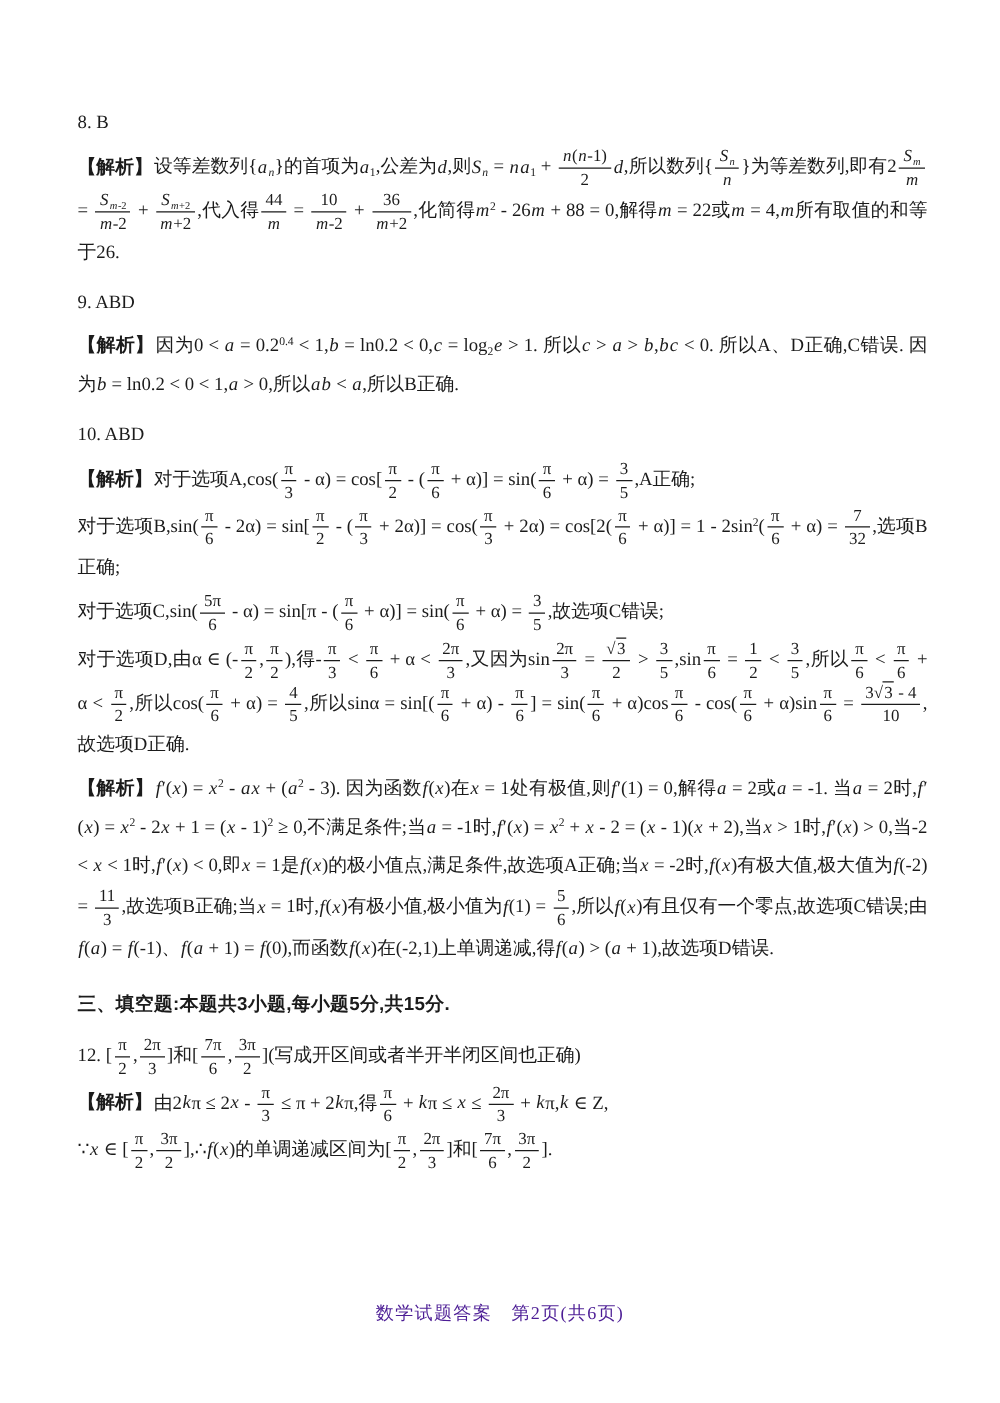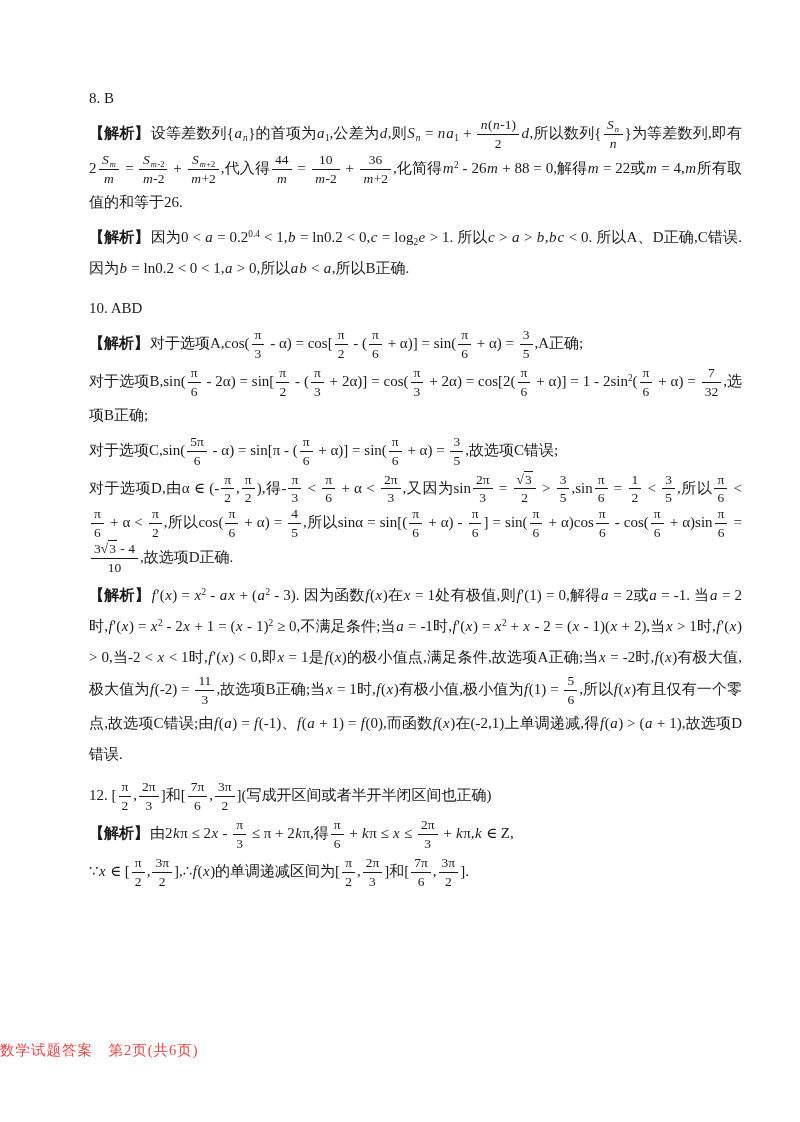--- a/index.html
+++ b/index.html
@@ -2,21 +2,21 @@
 <html><head>
 <meta charset="utf-8">
 <style>
   * { box-sizing: border-box; }
   html, body { margin: 0; padding: 0; background: #ffffff; }
   .page {
     width: 800px; height: 1122px; position: relative; overflow: hidden;
     background: #fff; color: #1b1b1b;
     font-family: "Liberation Serif", "DejaVu Serif", serif;
     font-size: 15px;
-    padding: 74px 58px 0 89px;
+    padding: 74px 58px 0 62px;
   }
   .blk { line-height: 31px; }
   .item { margin-top: 9px; }
   .para { margin-top: 3px; text-align: justify; }
   .section {
     margin-top: 13px; font-weight: bold;
     font-family: "Liberation Sans", "DejaVu Sans", sans-serif;
     font-size: 15px; letter-spacing: .3px;
   }
   .lbl {
@@ -29,21 +29,21 @@
   .frac {
     display: inline-flex; flex-direction: column; vertical-align: middle;
     text-align: center; margin: 0 2px; font-size: .9em; line-height: 1.18;
   }
   .frac .num { display: block; padding: 0 3px 1px; }
   .frac .den { display: block; border-top: 1px solid currentColor; padding: 1px 3px 0; }
   .sqrt { white-space: nowrap; }
   .sqrt .rad { border-top: 1px solid currentColor; padding: 0 1px; }
   .footer {
     position: absolute; left: 0; right: 0; bottom: 62px;
-    font-size: 14.5px; letter-spacing: 1px; color: #ef4444;
+    text-align: center; font-size: 14.5px; letter-spacing: 1px; color: #4c1d95;
   }
 </style>
 </head>
 <body>
 
 <div class="page">
   <main id="content">
       <div class="blk item">8. B</div>
       <div class="blk para"><b class="lbl">【解析】</b>设等差数列{<i>a</i><sub><i>n</i></sub>}的首项为<i>a</i><sub>1</sub>,公差为<i>d</i>,则<i>S</i><sub><i>n</i></sub> = <i>n</i><i>a</i><sub>1</sub> + <span class="frac">
           <span class="num"><i>n</i>(<i>n</i>-1)</span>
@@ -63,20 +63,21 @@
         </span>,代入得<span class="frac">
           <span class="num">44</span>
           <span class="den"><i>m</i></span>
         </span> = <span class="frac">
           <span class="num">10</span>
           <span class="den"><i>m</i>-2</span>
         </span> + <span class="frac">
           <span class="num">36</span>
           <span class="den"><i>m</i>+2</span>
         </span>,化简得<i>m</i><sup>2</sup> - 26<i>m</i> + 88 = 0,解得<i>m</i> = 22或<i>m</i> = 4,<i>m</i>所有取值的和等于26.</div>
+      <div class="blk item">9. ABD</div>
       <div class="blk para"><b class="lbl">【解析】</b>因为0 &lt; <i>a</i> = 0.2<sup>0.4</sup> &lt; 1,<i>b</i> = ln0.2 &lt; 0,<i>c</i> = log<sub>2</sub><i>e</i> &gt; 1. 所以<i>c</i> &gt; <i>a</i> &gt; <i>b</i>,<i>b</i><i>c</i> &lt; 0. 所以A、D正确,C错误. 因为<i>b</i> = ln0.2 &lt; 0 &lt; 1,<i>a</i> &gt; 0,所以<i>a</i><i>b</i> &lt; <i>a</i>,所以B正确.</div>
       <div class="blk item">10. ABD</div>
       <div class="blk para"><b class="lbl">【解析】</b>对于选项A,cos(<span class="frac">
           <span class="num">π</span>
           <span class="den">3</span>
         </span> - α) = cos[<span class="frac">
           <span class="num">π</span>
           <span class="den">2</span>
         </span> - (<span class="frac">
           <span class="num">π</span>
@@ -193,20 +194,21 @@
           <span class="num">3<span class="sqrt">√<span class="rad">3</span></span> - 4</span>
           <span class="den">10</span>
         </span>,故选项D正确.</div>
       <div class="blk para"><b class="lbl">【解析】</b><i>f</i>′(<i>x</i>) = <i>x</i><sup>2</sup> - <i>a</i><i>x</i> + (<i>a</i><sup>2</sup> - 3). 因为函数<i>f</i>(<i>x</i>)在<i>x</i> = 1处有极值,则<i>f</i>′(1) = 0,解得<i>a</i> = 2或<i>a</i> = -1. 当<i>a</i> = 2时,<i>f</i>′(<i>x</i>) = <i>x</i><sup>2</sup> - 2<i>x</i> + 1 = (<i>x</i> - 1)<sup>2</sup> ≥ 0,不满足条件;当<i>a</i> = -1时,<i>f</i>′(<i>x</i>) = <i>x</i><sup>2</sup> + <i>x</i> - 2 = (<i>x</i> - 1)(<i>x</i> + 2),当<i>x</i> &gt; 1时,<i>f</i>′(<i>x</i>) &gt; 0,当-2 &lt; <i>x</i> &lt; 1时,<i>f</i>′(<i>x</i>) &lt; 0,即<i>x</i> = 1是<i>f</i>(<i>x</i>)的极小值点,满足条件,故选项A正确;当<i>x</i> = -2时,<i>f</i>(<i>x</i>)有极大值,极大值为<i>f</i>(-2) = <span class="frac">
           <span class="num">11</span>
           <span class="den">3</span>
         </span>,故选项B正确;当<i>x</i> = 1时,<i>f</i>(<i>x</i>)有极小值,极小值为<i>f</i>(1) = <span class="frac">
           <span class="num">5</span>
           <span class="den">6</span>
         </span>,所以<i>f</i>(<i>x</i>)有且仅有一个零点,故选项C错误;由<i>f</i>(<i>a</i>) = <i>f</i>(-1)、<i>f</i>(<i>a</i> + 1) = <i>f</i>(0),而函数<i>f</i>(<i>x</i>)在(-2,1)上单调递减,得<i>f</i>(<i>a</i>) &gt; (<i>a</i> + 1),故选项D错误.</div>
+      <div class="blk section">三、填空题:本题共3小题,每小题5分,共15分.</div>
       <div class="blk item">12. [<span class="frac">
           <span class="num">π</span>
           <span class="den">2</span>
         </span>,<span class="frac">
           <span class="num">2π</span>
           <span class="den">3</span>
         </span>]和[<span class="frac">
           <span class="num">7π</span>
           <span class="den">6</span>
         </span>,<span class="frac">

